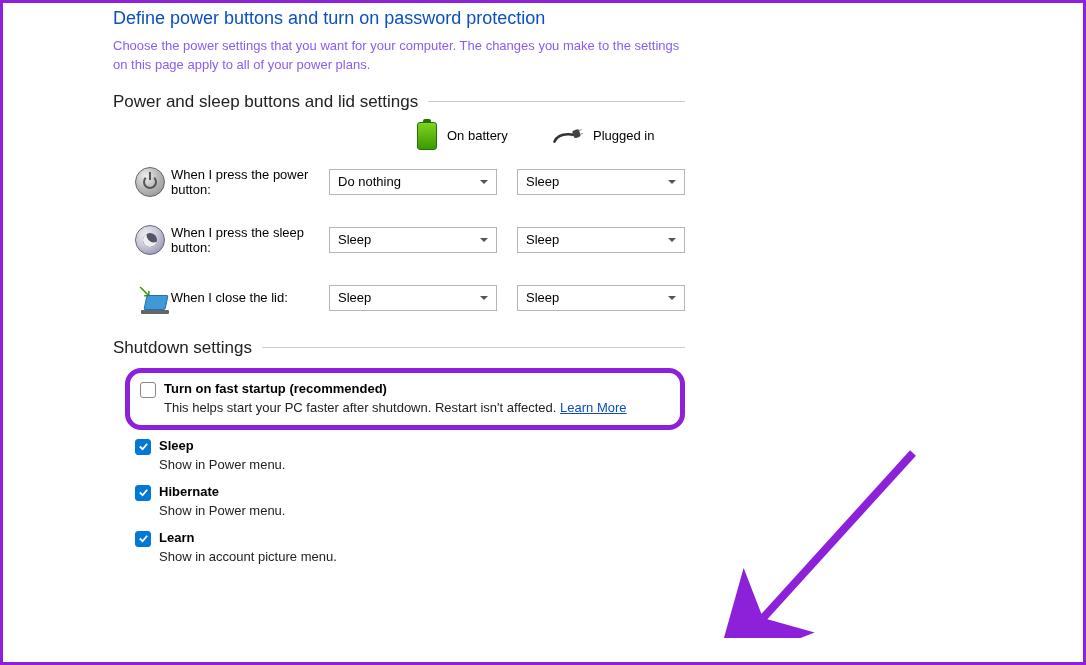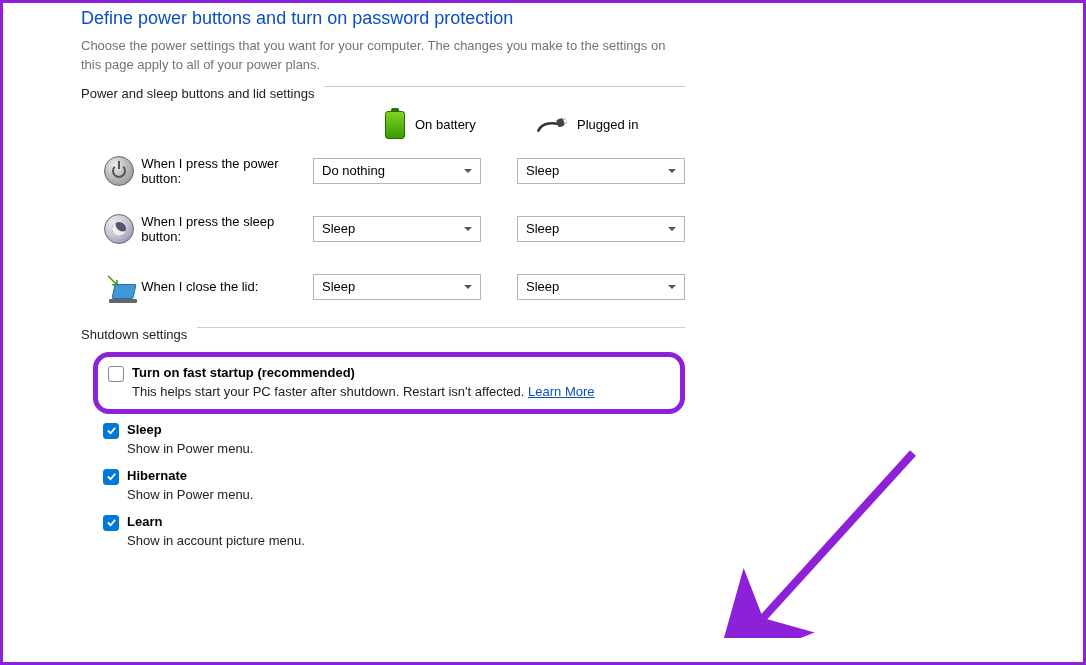--- a/index.html
+++ b/index.html
@@ -6,38 +6,38 @@
 body { font-family:"Segoe UI",Tahoma,sans-serif; font-size:13px; color:#000; background:#fff; }
 .window { width:1086px; height:665px; border:3px solid #8C21D9; position:relative; background:#fff; }
 
 
 .titlebar { height:34px; display:flex; align-items:center; padding:0 8px; border-bottom:1px solid #eee; }
 .titlebar .icon { width:18px; height:18px; margin-right:8px; position:relative; }
 .titlebar .title { color:#444; font-size:12.5px; flex:1; }
 .win-btns { display:flex; gap:0; margin-right:-8px; }
 .win-btn { width:46px; height:34px; display:flex; align-items:center; justify-content:center; color:#888; font-size:13px; cursor:default; }
 
-.content { padding:5px 38px 0 78px; position:relative; max-width:720px; margin-left: 0; }
+.content { padding:5px 38px 0 110px; position:relative; max-width:720px; margin-left: 0; }
 
 h1 { color:#0B4FC4; font-weight:400; font-size:18px; margin-bottom:8px; }
-.sub { color:#737373; font-size:13px; line-height:1.45; margin-bottom:11px; max-width:660px; }
-
-.section-label { display:flex; align-items:flex-start; color:#222; font-size:13px; margin:0 0 10px 0; }
+.sub { color:#8b5cf6; font-size:13px; line-height:1.45; margin-bottom:17px; max-width:660px; }
+
+.section-label { display:flex; align-items:center; color:#222; font-size:17px; margin:0 0 10px 0; }
 .section-label .line { flex:1; height:1px; background:#ccc; margin-left:10px; }
 
 
 .pwr-table { margin-left:22px; }
 .col-headers { display:flex; margin-bottom:14px; margin-left:282px; }
 .col-hdr { display:flex; align-items:center; gap:10px; width:188px; }
 .col-hdr .lbl { font-size:13px; }
 
 .pwr-row { display:flex; align-items:center; margin-bottom:22px; }
 .pwr-row .ricon { width:38px; height:36px; display:flex; align-items:center; justify-content:center; }
 .pwr-row .rlabel { width:208px; padding-left:6px; font-size:13px; }
-.selects { display:flex; gap:36px; }
+.selects { display:flex; gap:20px; }
 .sel { width:168px; height:26px; border:1px solid #b6b6b6; background:#fff; padding:0 24px 0 8px; font-size:13px; display:flex; align-items:center; position:relative; cursor:default; }
 .sel::after { content:""; position:absolute; right:8px; top:50%; transform:translateY(-50%); border-left:4px solid transparent; border-right:4px solid transparent; border-top:4px solid #555; }
 
 
 .shut-list { margin-left:12px; }
 .chk-item { margin-bottom:12px; }
 .chk-item.last { margin-bottom:0; }
 .chk-line { display:flex; align-items:flex-start; }
 .chk { width:16px; height:16px; border:1.4px solid #888; border-radius:3px; margin-right:8px; margin-top:1px; flex-shrink:0; display:flex; align-items:center; justify-content:center; cursor:default; }
 .chk.checked { background:#0078D7; border-color:#0078D7; }

